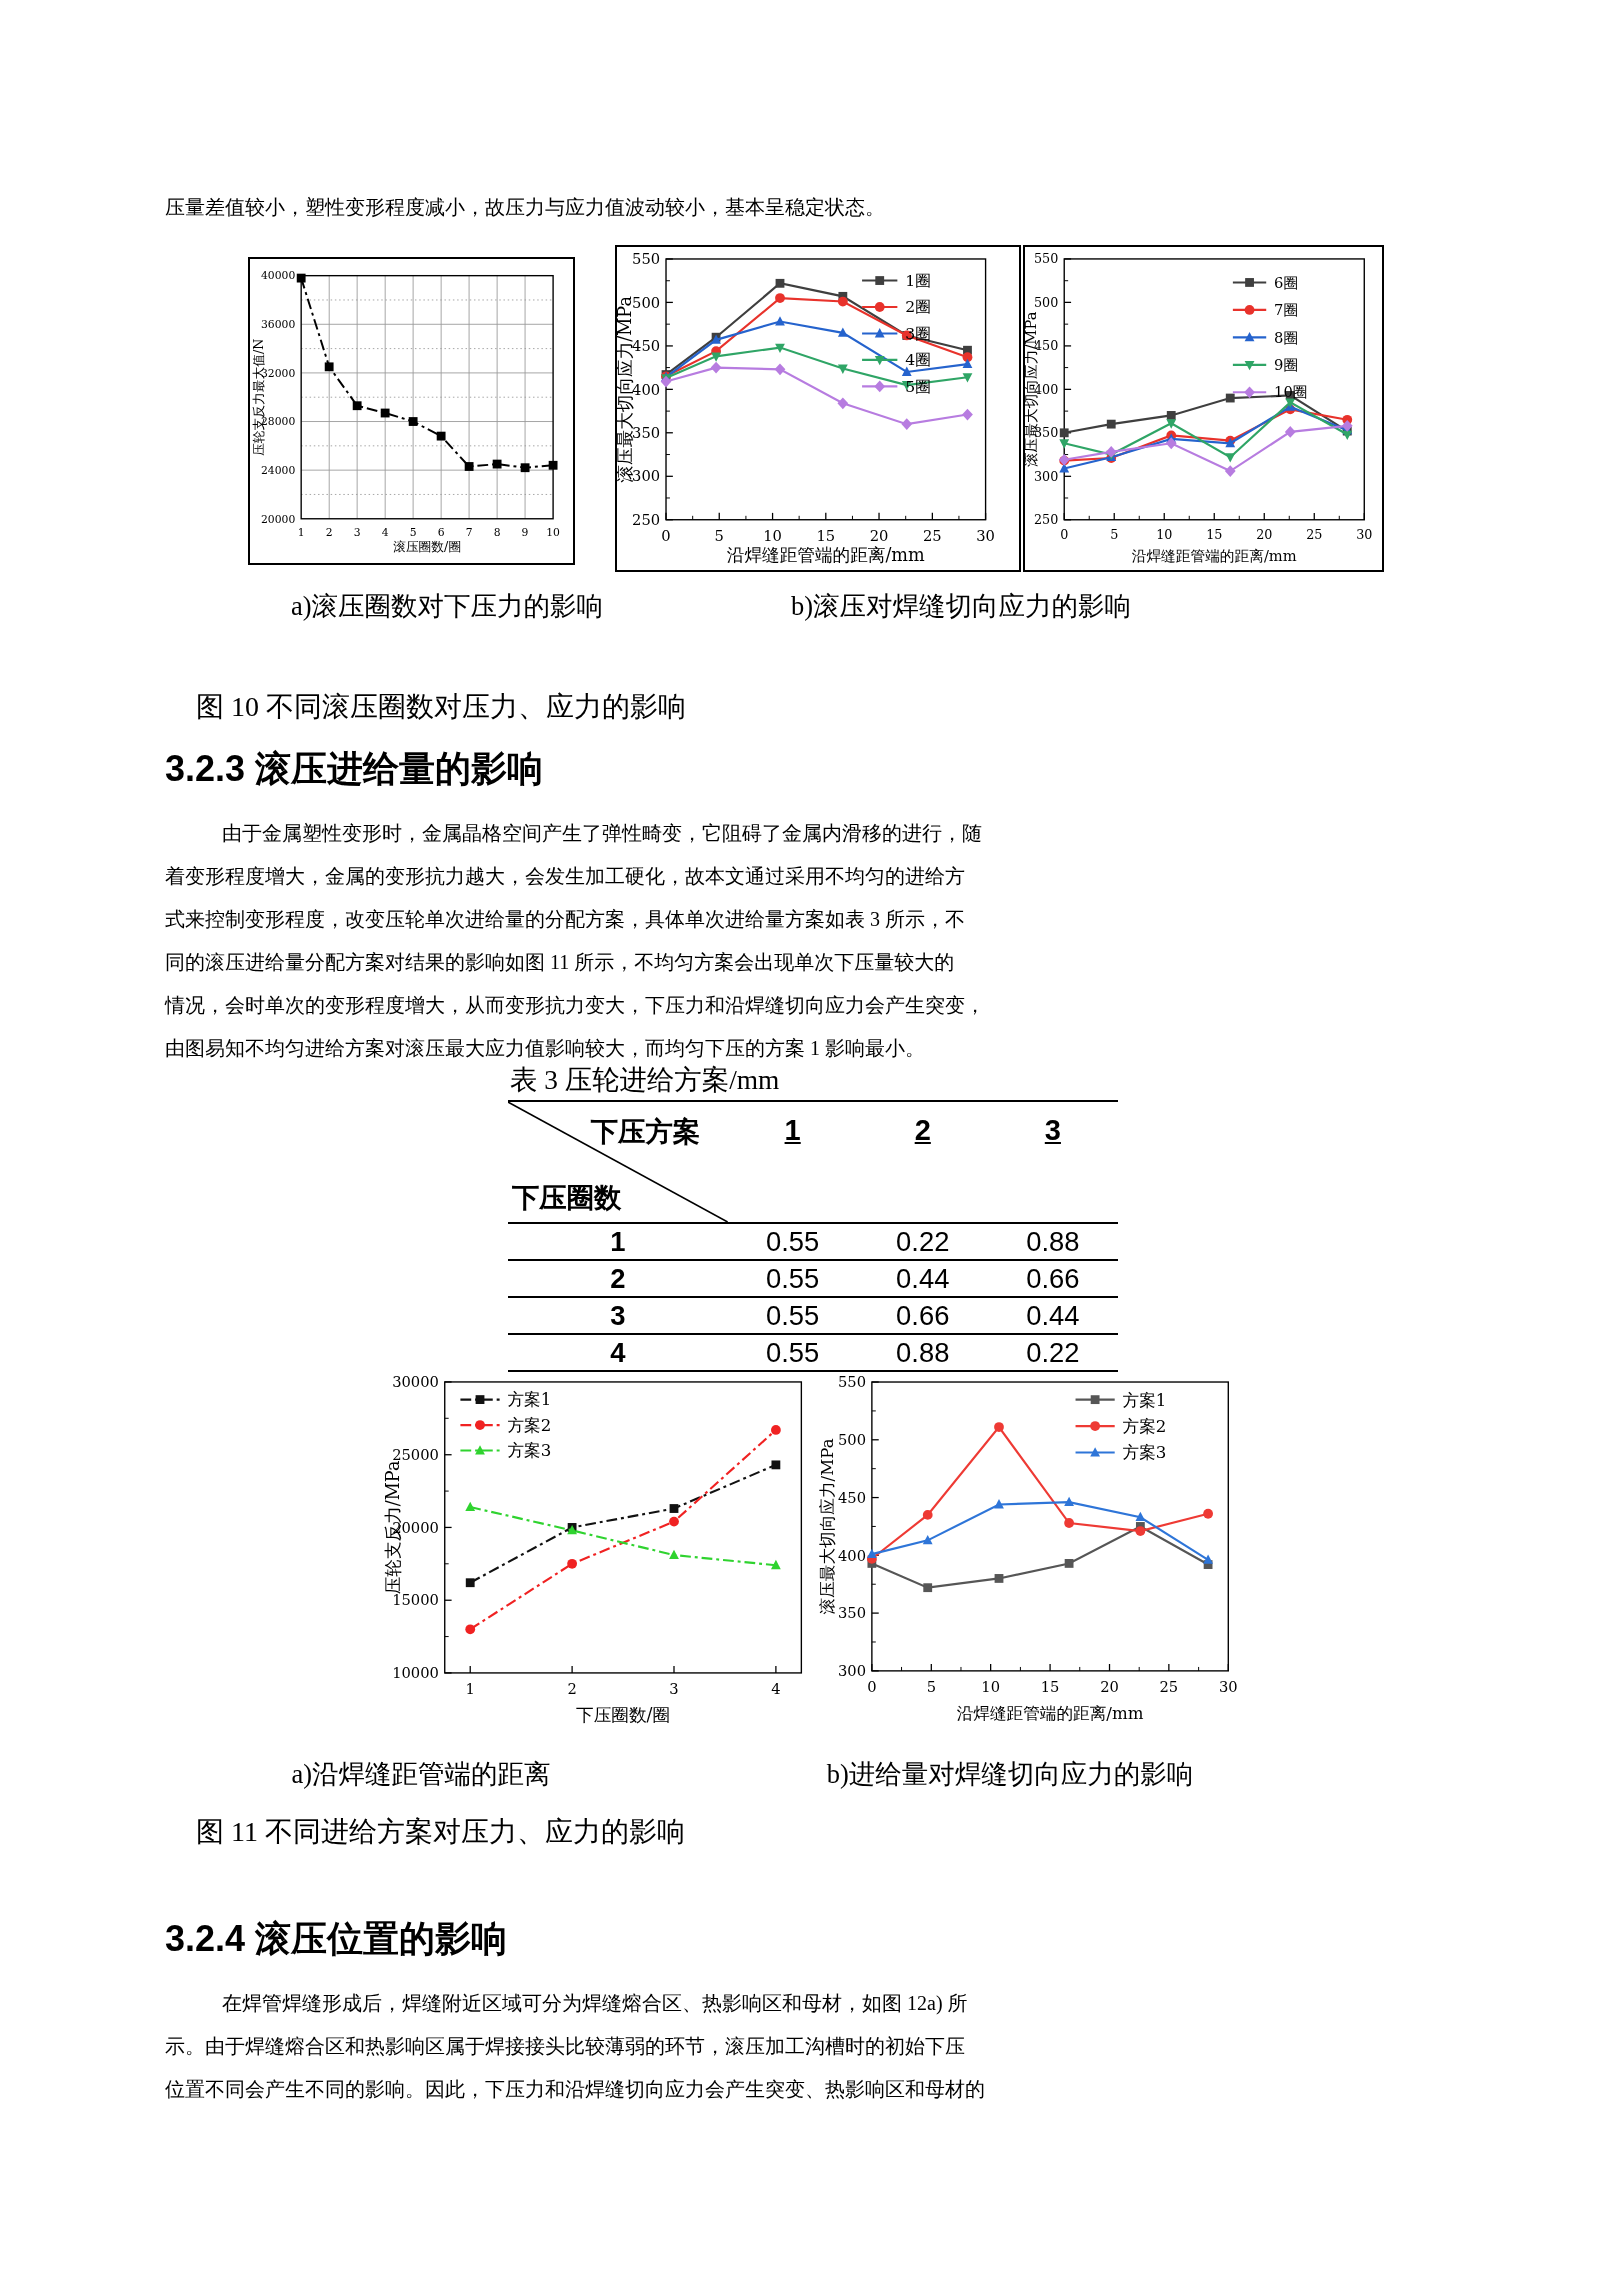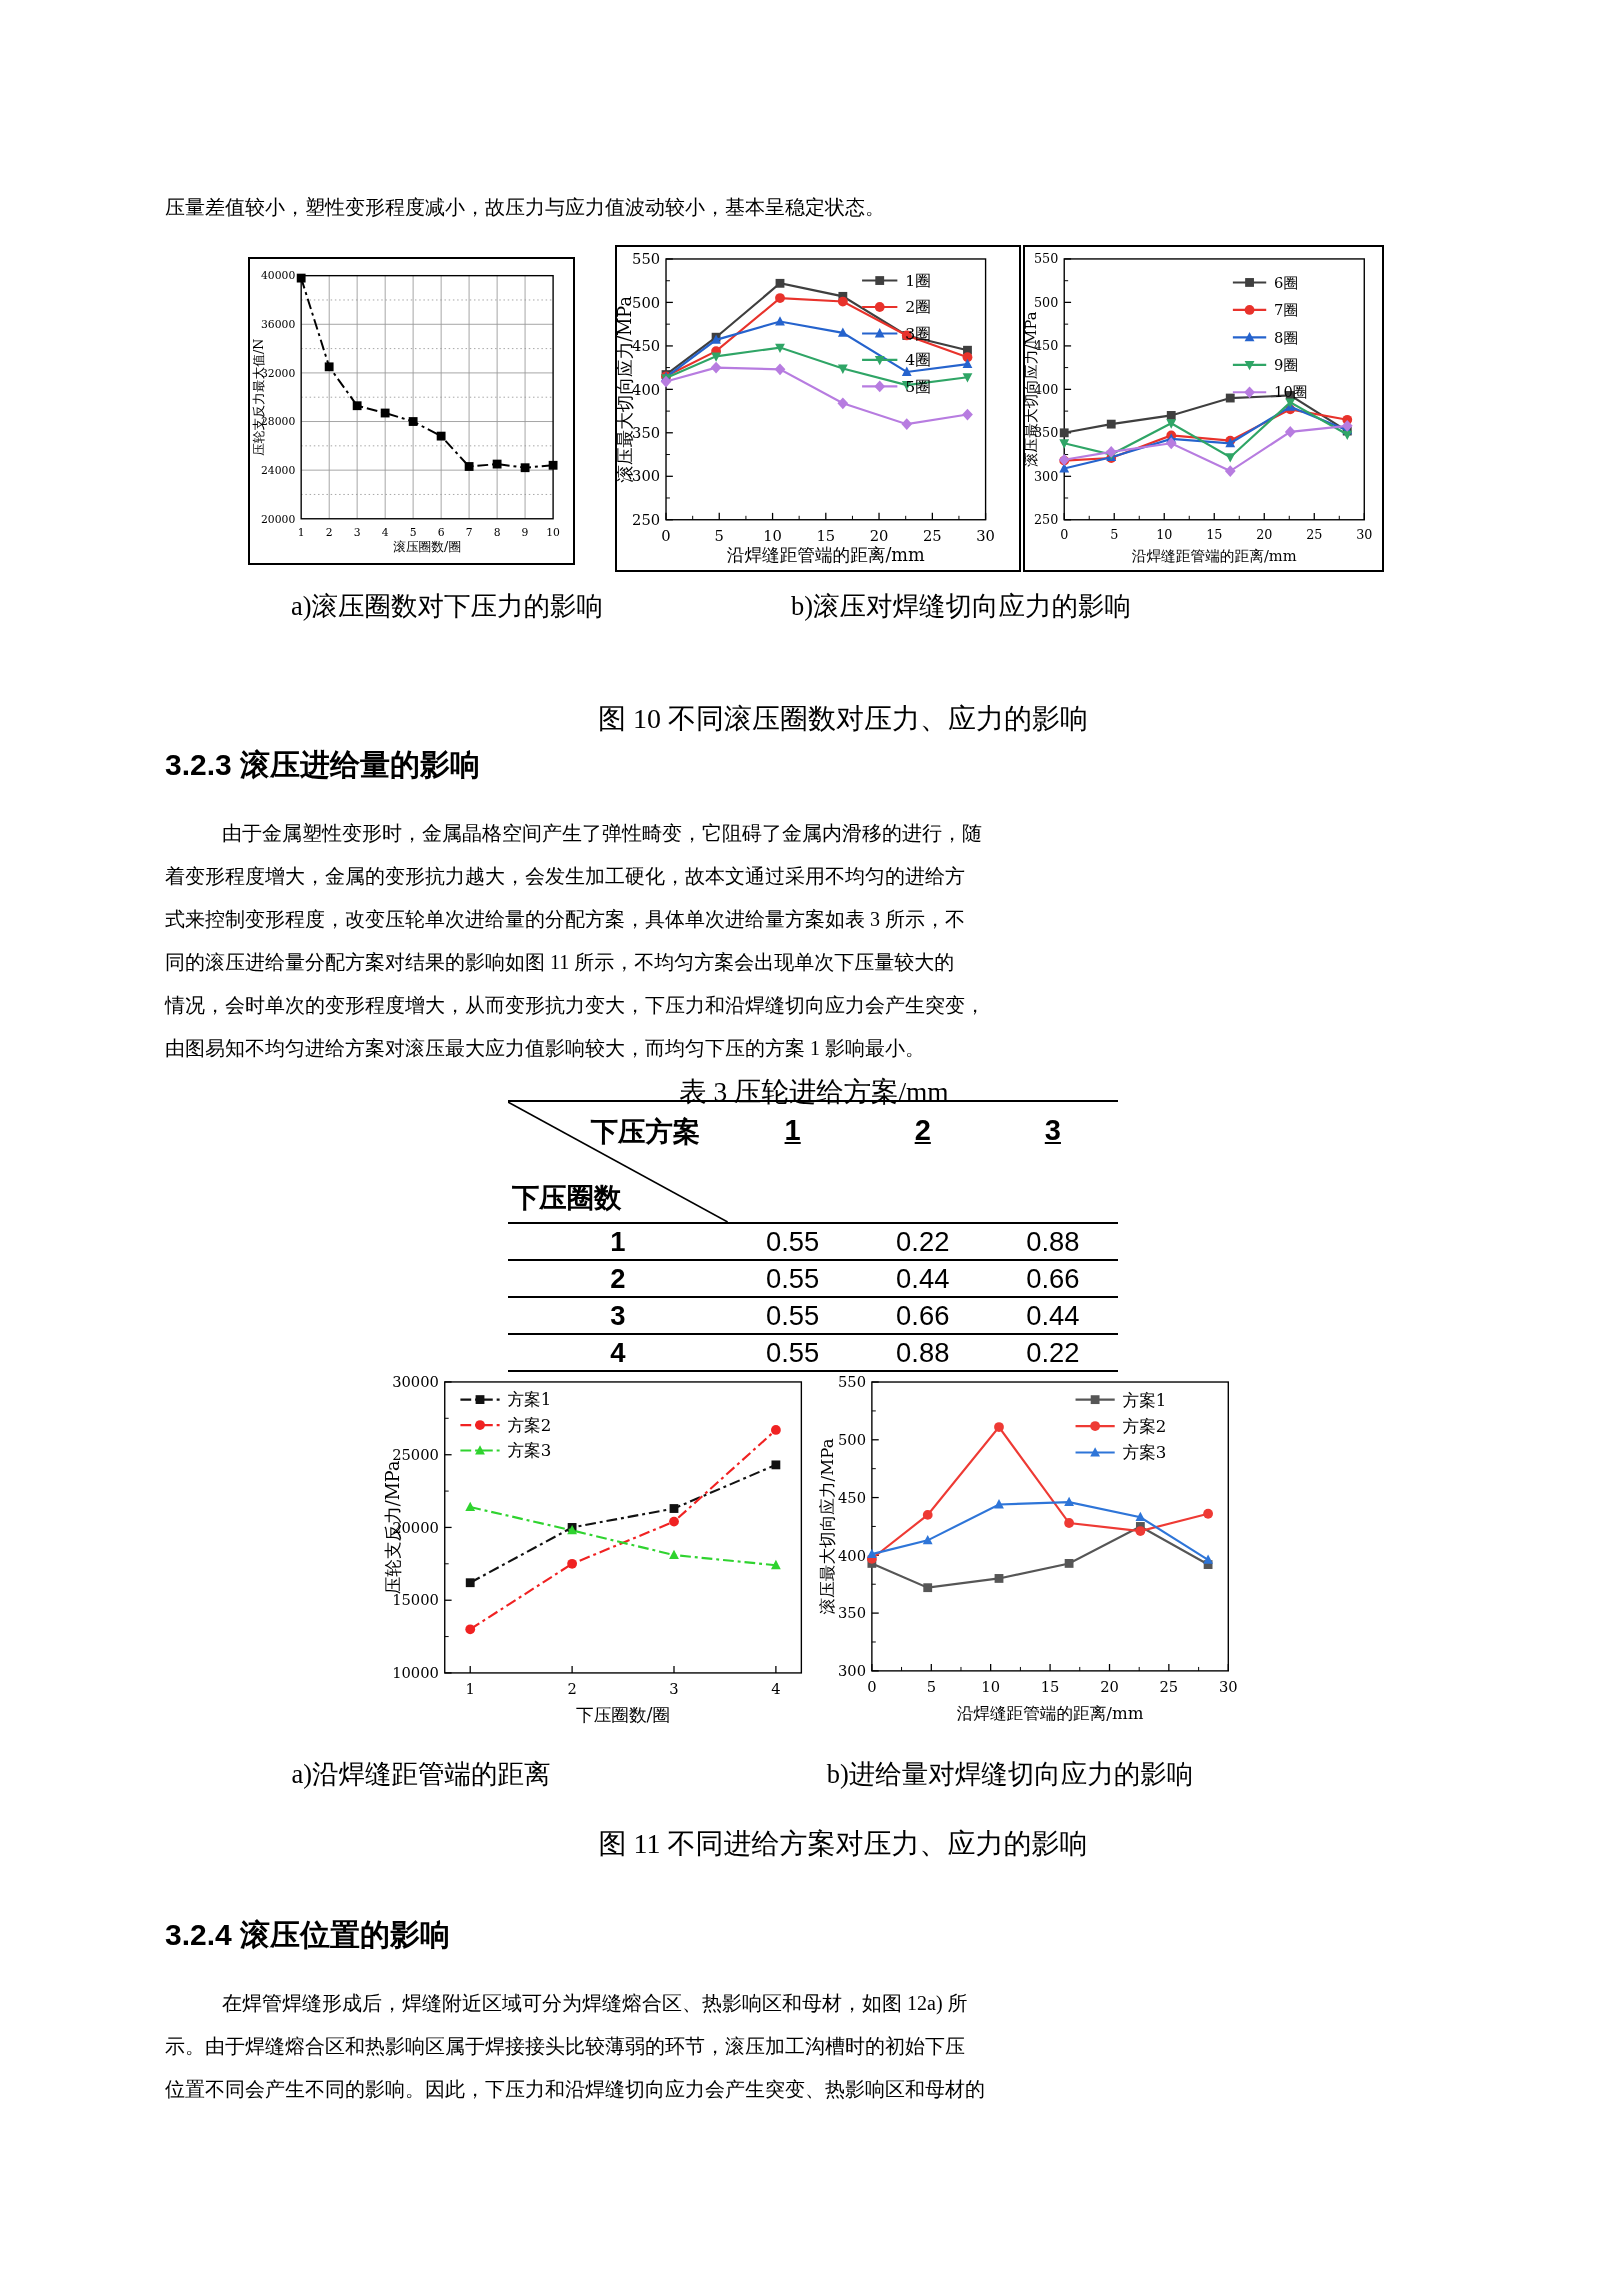--- a/index.html
+++ b/index.html
@@ -2,22 +2,22 @@
 <html><head>
 <meta charset="utf-8">
 <style>
   html,body{margin:0;padding:0;background:#888;}
   .page{position:relative;width:1621px;height:2293px;margin:0 auto;background:#ffffff;
         font-family:"Liberation Serif",serif;color:#000;overflow:hidden;}
   .abs{position:absolute;}
   .par{font-size:20px;line-height:43px;white-space:nowrap;}
   .ind{text-indent:57px;}
   .cap{font-size:26.5px;text-align:center;}
-  .figcap{font-size:28px;text-align:center;margin-top:12px;}
-  .heading{font-family:"Liberation Sans",sans-serif;font-weight:600;font-size:30px;white-space:nowrap;}
+  .figcap{font-size:28px;}
+  .heading{font-family:"Liberation Sans",sans-serif;font-weight:600;font-size:36px;white-space:nowrap;}
   .cframe{position:absolute;background:#fff;border:2px solid #000;}
   .cframe.thick{border-width:2.9px;}
   svg{display:block;font-family:"DejaVu Serif",serif;}
   
   .tbl{font-family:"Liberation Sans",sans-serif;}
   .tr{display:flex;align-items:stretch;}
   .tr.hdr{height:120px;border-top:2.9px solid #000;border-bottom:2.9px solid #000;text-decoration:underline;}
   .tr.data{height:35px;border-bottom:2px solid #000;}
   .tr.data.last{border-bottom:2.9px solid #000;}
   .tc{text-align:center;font-size:27.4px;}

